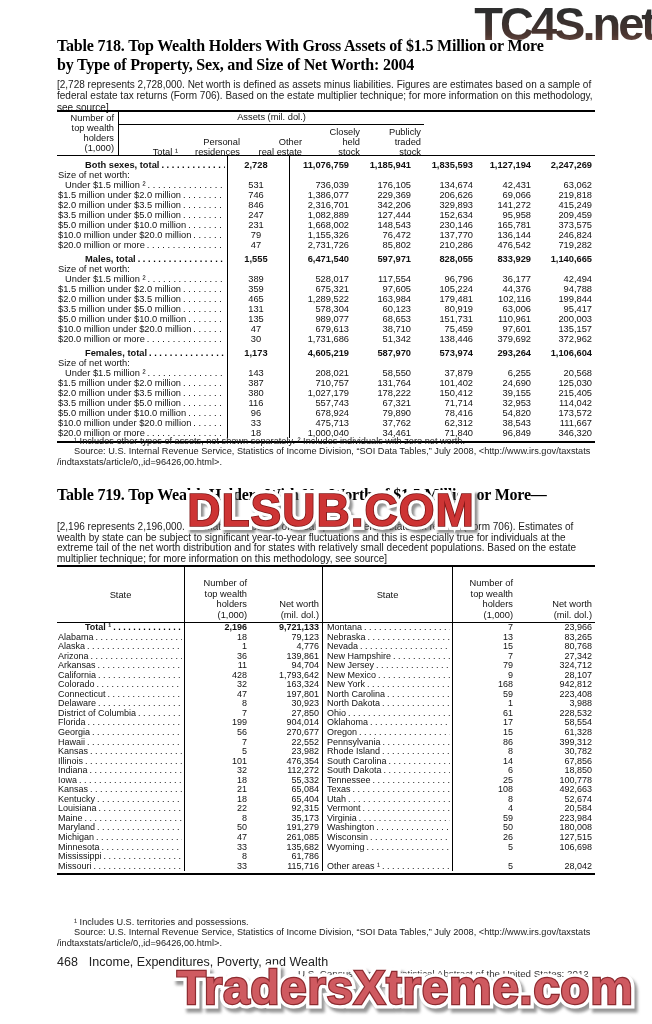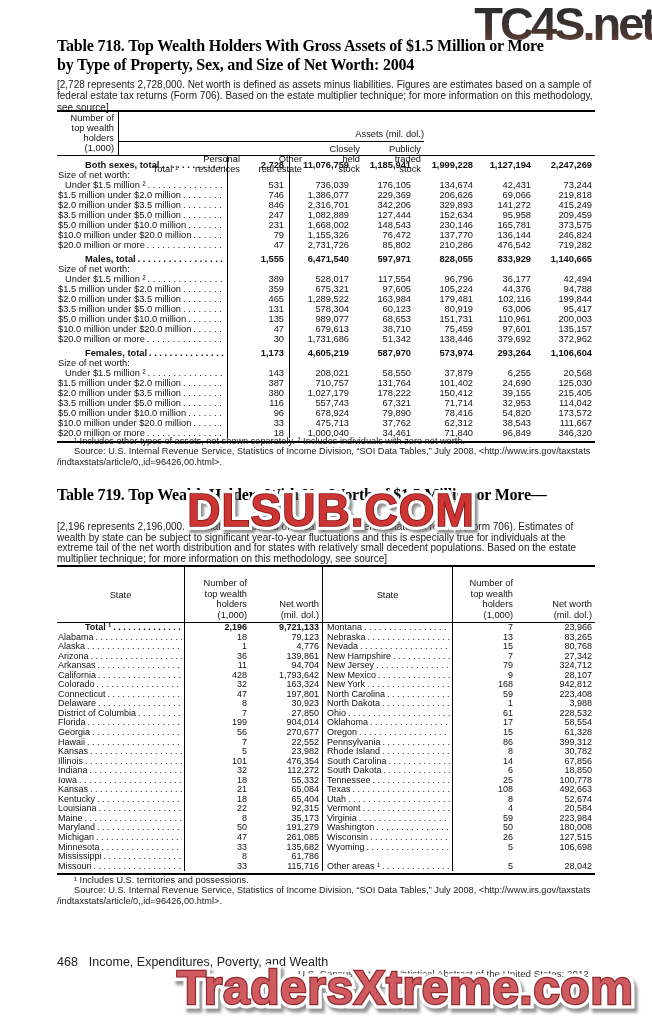--- a/index.html
+++ b/index.html
@@ -22,32 +22,32 @@
 
   
   .tbl { border-top: 2px solid #000; border-bottom: 2px solid #000; font-size: 9.3px; }
 
   
   .t718-head { display: flex; border-bottom: 1.5px solid #000; height: 44px; }
   .c0h { width: 171px; border-right: 1px solid #000; display:flex; align-items:center; justify-content:center; }
   .c1h { width: 62px; border-right: 1px solid #000; display:flex; align-items:flex-end; justify-content:flex-end;
          text-align:right; white-space: pre-line; line-height: 10px; padding: 0 4px 2px 0; }
   .cAh { width: 305px; display:flex; flex-direction:column; }
-  .aspan { text-align:right; border-bottom: 1px solid #000; padding: 17px 0 2px 0; }
+  .aspan { text-align:center; border-bottom: 1px solid #000; padding: 0 0 2px 0; }
   .acols { display:flex; flex:1; align-items:flex-end; }
   .acol { text-align:right; white-space: pre-line; line-height: 10px; padding: 0 3px 2px 0; }
   .acols > .acol:nth-child(1){ width:62px; }
   .acols > .acol:nth-child(2){ width:62px; }
   .acols > .acol:nth-child(3){ width:62px;margin-top:12px; }
   .acols > .acol:nth-child(4){ width:58px; }
   .acols > .acol:nth-child(5){ width:61px; }
 
   .r718 { display:flex; line-height: 10px; }
   .r718 > div:nth-child(1){ width:171px; border-right:1px solid #000; display:flex; padding-left:1px; overflow:hidden;align-items:center; }
-  .r718 > div:nth-child(2){ width:62px;  border-right:1px solid #000; padding-right:5px; }
+  .r718 > div:nth-child(2){ width:62px;  border-right:1px solid #000; padding-right:5px;text-align:center; }
   .r718 > div:nth-child(3){ width:62px; padding-right:3px; }
   .r718 > div:nth-child(4){ width:62px; padding-right:3px; }
   .r718 > div:nth-child(5){ width:62px; padding-right:3px; }
   .r718 > div:nth-child(6){ width:58px; padding-right:3px; }
   .r718 > div:nth-child(7){ width:61px; padding-right:3px; }
   .t718-body { padding-bottom: 3px; }
 
   
   .t719-head { display:flex; border-bottom: 1.5px solid #000; height: 56px; }
   .hl0 { width:128px; border-right:1px solid #000; display:flex; align-items:center; justify-content:center; }
@@ -136,21 +136,21 @@
     </div>
     <div class="t718-body">
         <div class="r718 bold gap">
           <div class="c-stub ind-total">
             <div class="lbl">Both sexes, total</div>
             <div class="dots"></div>
           </div>
           <div class="num">2,728</div>
           <div class="num">11,076,759</div>
           <div class="num">1,185,941</div>
-          <div class="num">1,999,228</div>
+          <div class="num">1,835,593</div>
           <div class="num">1,127,194</div>
           <div class="num">2,247,269</div>
         </div>
         <div class="r718">
           <div class="c-stub">
             <div class="lbl">Size of net worth:</div>
           </div>
           <div class="num"></div>
           <div class="num"></div>
           <div class="num"></div>
@@ -161,21 +161,21 @@
         <div class="r718">
           <div class="c-stub ind-sub">
             <div class="lbl">Under $1.5 million ²</div>
             <div class="dots"></div>
           </div>
           <div class="num">531</div>
           <div class="num">736,039</div>
           <div class="num">176,105</div>
           <div class="num">134,674</div>
           <div class="num">42,431</div>
-          <div class="num">73,244</div>
+          <div class="num">63,062</div>
         </div>
         <div class="r718">
           <div class="c-stub">
             <div class="lbl">$1.5 million under $2.0 million</div>
             <div class="dots"></div>
           </div>
           <div class="num">746</div>
           <div class="num">1,386,077</div>
           <div class="num">229,369</div>
           <div class="num">206,626</div>
@@ -852,21 +852,21 @@
           <div>
             <div class="lbl">Other areas ¹</div>
             <div class="dots"></div>
           </div>
           <div class="num">5</div>
           <div class="num">28,042</div>
         </div>
       </div>
   </div>
 
-  <div class="abs fn" style="top:875px;">
+  <div class="abs fn" style="top:917px;">
     <p>¹ Includes U.S. territories and possessions.</p>
     <p>Source: U.S. Internal Revenue Service, Statistics of Income Division, “SOI Data Tables,” July 2008, &lt;http://www.irs.gov/taxstats
 /indtaxstats/article/0,,id=96426,00.html&gt;.</p>
   </div>
 
   <div class="footer-left">
     <span>468</span><span class="sec">Income, Expenditures, Poverty, and Wealth</span>
   </div>
   <div class="footer-census">U.S. Census Bureau, Statistical Abstract of the United States: 2012</div>
 

